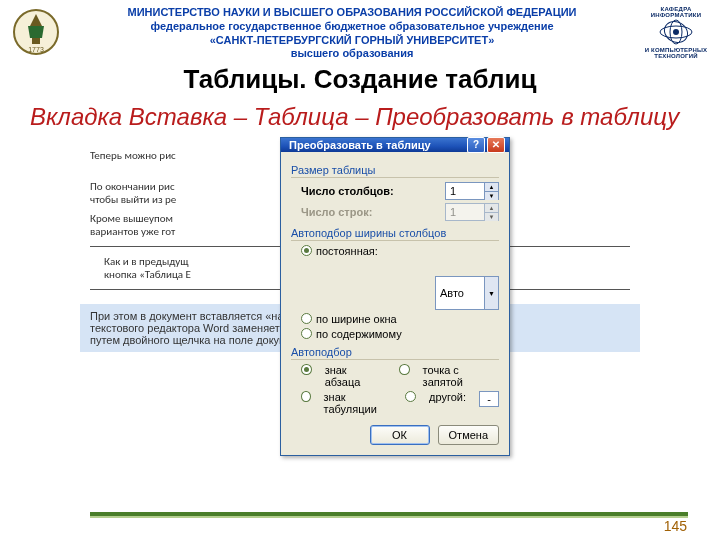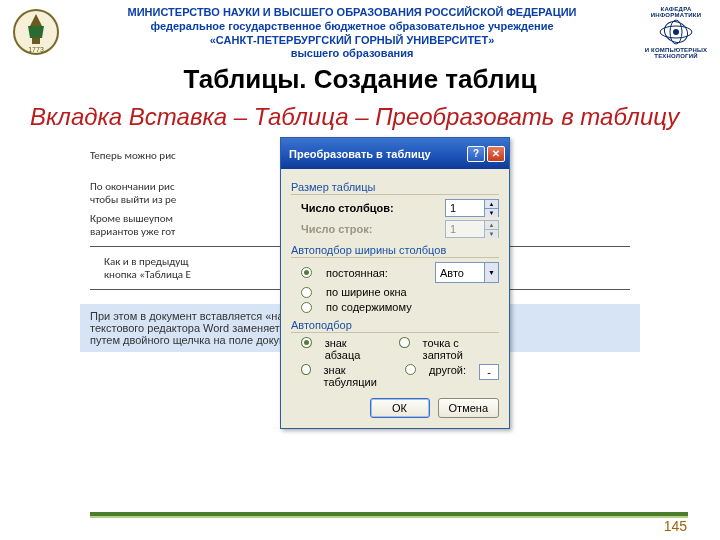--- a/index.html
+++ b/index.html
@@ -79,21 +79,21 @@
     position: absolute;
     left: 200px; top: 0;
     width: 230px;
     background: #eceadb;
     border: 1px solid #2b5fa0;
     box-shadow: 2px 2px 4px rgba(0,0,0,.3);
     font-family: Tahoma, Arial, sans-serif;
     font-size: 11px;
   }
   .titlebar {
-    height: 31px;
+    height: 14px;
     background: linear-gradient(#3a74d0, #1d52b8 60%, #0e3a96);
     color: #fff;
     display: flex;
     align-items: center;
     padding: 0 4px 0 8px;
     font-weight: bold;
     font-size: 11px;
   }
   .titlebar .spacer { flex: 1; }
   .tb-btn {
@@ -139,41 +139,42 @@
     display: flex; flex-direction: column;
     border-left: 1px solid #7a96bf;
   }
   .spinner .arrows div {
     flex: 1; background: #dfe6f2;
     font-size: 6px; text-align: center; line-height: 8px;
     border-bottom: 1px solid #7a96bf;
   }
   .spinner .arrows div:last-child { border-bottom: none; }
   .radio-row {
-    display: flex; align-items: center;
+    display: flex; align-items: flex-start;
     margin: 3px 0 3px 10px;
-    gap: 14px;
+    gap: 4px;
     font-size: 11px;
   }
   .radio {
     width: 11px; height: 11px; border-radius: 50%;
     border: 1px solid #5a7a40;
     display: inline-flex; align-items: center; justify-content: center;
     background: #fff;
   }
   .radio.selected::after {
     content: ""; width: 5px; height: 5px; border-radius: 50%;
     background: #5a7a40;
   }
   .combo {
     display: flex; align-items: stretch;
-    height: 21px;
+    height: 34px;
     border: 1px solid #7a96bf;
     background: #fff;
     margin-left: auto;
+    margin-top: 31px;
   }
   .combo input {
     width: 48px; border: none; padding: 0 4px;
     font-size: 11px; font-family: inherit;
   }
   .combo .dd {
     width: 14px; background: #dfe6f2;
     border-left: 1px solid #7a96bf;
     font-size: 7px;
     display: flex; align-items: center; justify-content: center;

